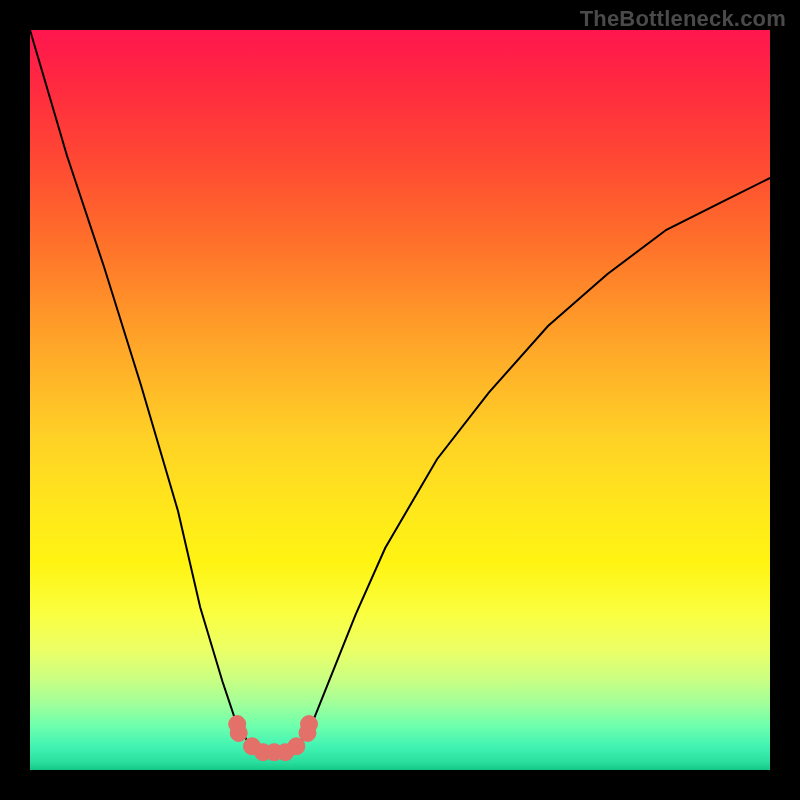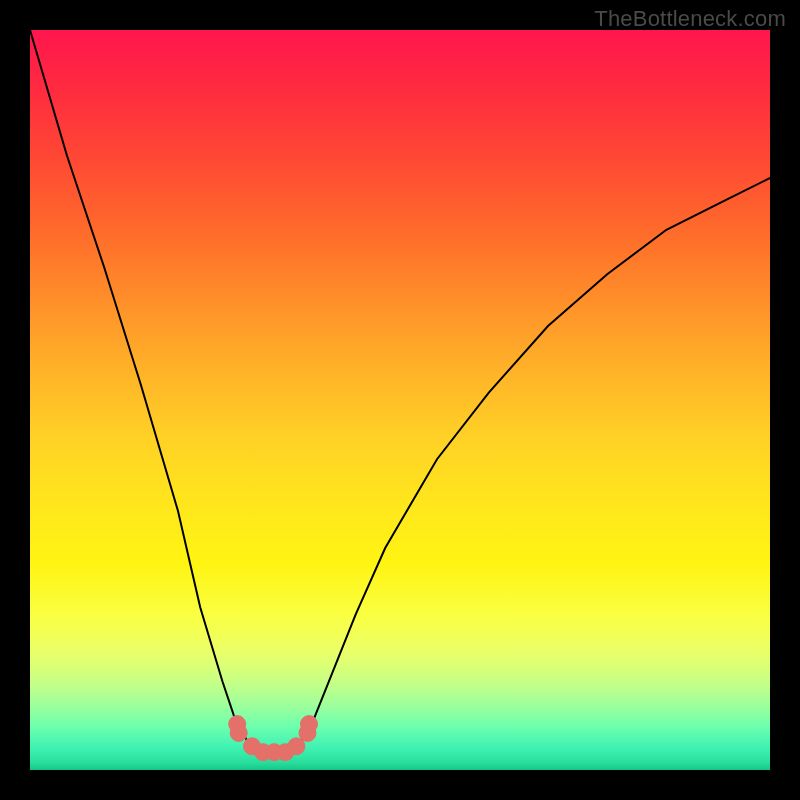--- a/index.html
+++ b/index.html
@@ -35,21 +35,21 @@
       #14c786 100%);
   }
   .watermark {
     position: absolute;
     top: 6px;
     right: 14px;
     font-family: Arial, Helvetica, sans-serif;
     font-size: 22px;
     color: #4a4a4a;
     letter-spacing: 0.2px;
-    font-weight: 400;
+    font-weight: 700;
   }
   svg.curves {
     position: absolute;
     left: 0;
     top: 0;
     width: 740px;
     height: 740px;
     overflow: visible;
   }
   .curve-line {

